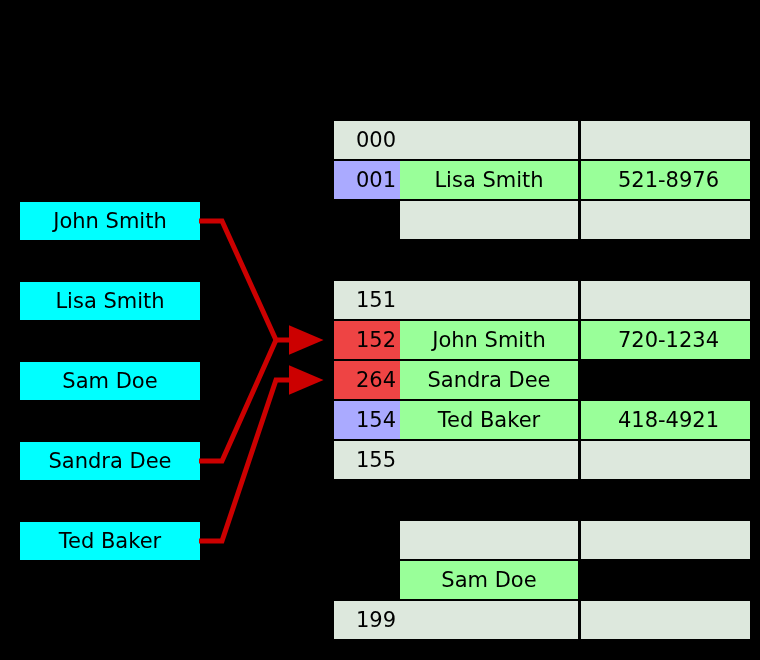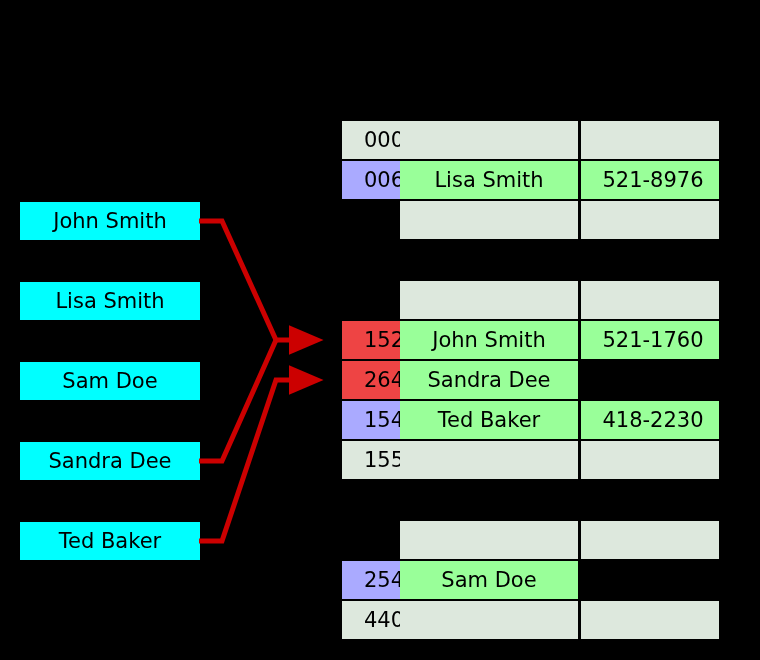--- a/index.html
+++ b/index.html
@@ -54,30 +54,30 @@
     height: 38px;
     line-height: 38px;
     font-size: 21px;
     color: #000000;
     text-align: center;
     white-space: nowrap;
     box-sizing: border-box;
     overflow: hidden;
   }
   .cell-index {
-    left: 16px;
+    left: 8px;
     width: 84px;
   }
   .cell-name {
     left: 74px;
     width: 178px;
   }
   .cell-phone {
     left: 255px;
-    width: 138px;
+    width: 169px;
     padding-left: 6px;
   }
 
   .fill-pale   { background: #dde8dd; }
   .fill-green  { background: #99ff99; }
   .fill-purple { background: #aaaaff; }
   .fill-red    { background: #ee4444; }
 
   
   #connectors {
@@ -111,67 +111,67 @@
     </div>
   </div>
 
   <div class="bucket" id="bucket-000" style="top:120px">
     <div class="row" style="top:0px">
       <div class="cell cell-index fill-pale">000</div>
       <div class="cell cell-name  fill-pale"></div>
       <div class="cell cell-phone fill-pale"></div>
     </div>
     <div class="row" style="top:40px">
-      <div class="cell cell-index fill-purple">006</div>
+      <div class="cell cell-index fill-purple">001</div>
       <div class="cell cell-name  fill-green">Lisa Smith</div>
       <div class="cell cell-phone fill-green">521-8976</div>
     </div>
     <div class="row" style="top:80px">
       <div class="cell cell-name  fill-pale"></div>
       <div class="cell cell-phone fill-pale"></div>
     </div>
   </div>
 
   <div class="bucket" id="bucket-151" style="top:280px">
     <div class="row" style="top:0px">
+      <div class="cell cell-index fill-pale">151</div>
       <div class="cell cell-name  fill-pale"></div>
       <div class="cell cell-phone fill-pale"></div>
     </div>
     <div class="row" style="top:40px">
       <div class="cell cell-index fill-red">152</div>
       <div class="cell cell-name  fill-green">John Smith</div>
-      <div class="cell cell-phone fill-green">521-1760</div>
+      <div class="cell cell-phone fill-green">720-1234</div>
     </div>
     <div class="row" style="top:80px">
       <div class="cell cell-index fill-red">264</div>
       <div class="cell cell-name  fill-green">Sandra Dee</div>
     </div>
     <div class="row" style="top:120px">
       <div class="cell cell-index fill-purple">154</div>
       <div class="cell cell-name  fill-green">Ted Baker</div>
-      <div class="cell cell-phone fill-green">418-2230</div>
+      <div class="cell cell-phone fill-green">418-4921</div>
     </div>
     <div class="row" style="top:160px">
       <div class="cell cell-index fill-pale">155</div>
       <div class="cell cell-name  fill-pale"></div>
       <div class="cell cell-phone fill-pale"></div>
     </div>
   </div>
 
   <div class="bucket" id="bucket-253" style="top:520px">
     <div class="row" style="top:0px">
       <div class="cell cell-name  fill-pale"></div>
       <div class="cell cell-phone fill-pale"></div>
     </div>
     <div class="row" style="top:40px">
-      <div class="cell cell-index fill-purple">254</div>
       <div class="cell cell-name  fill-green">Sam Doe</div>
     </div>
     <div class="row" style="top:80px">
-      <div class="cell cell-index fill-pale">440</div>
+      <div class="cell cell-index fill-pale">199</div>
       <div class="cell cell-name  fill-pale"></div>
       <div class="cell cell-phone fill-pale"></div>
     </div>
   </div>
 
   <svg id="connectors" viewBox="0 0 760 660">
     <defs>
       <marker id="arrowhead" markerWidth="7" markerHeight="7" refX="0.5" refY="3" orient="auto" markerUnits="strokeWidth">
         <path d="M0,0 L7,3 L0,6 z" fill="#cc0000"></path>
       </marker>

